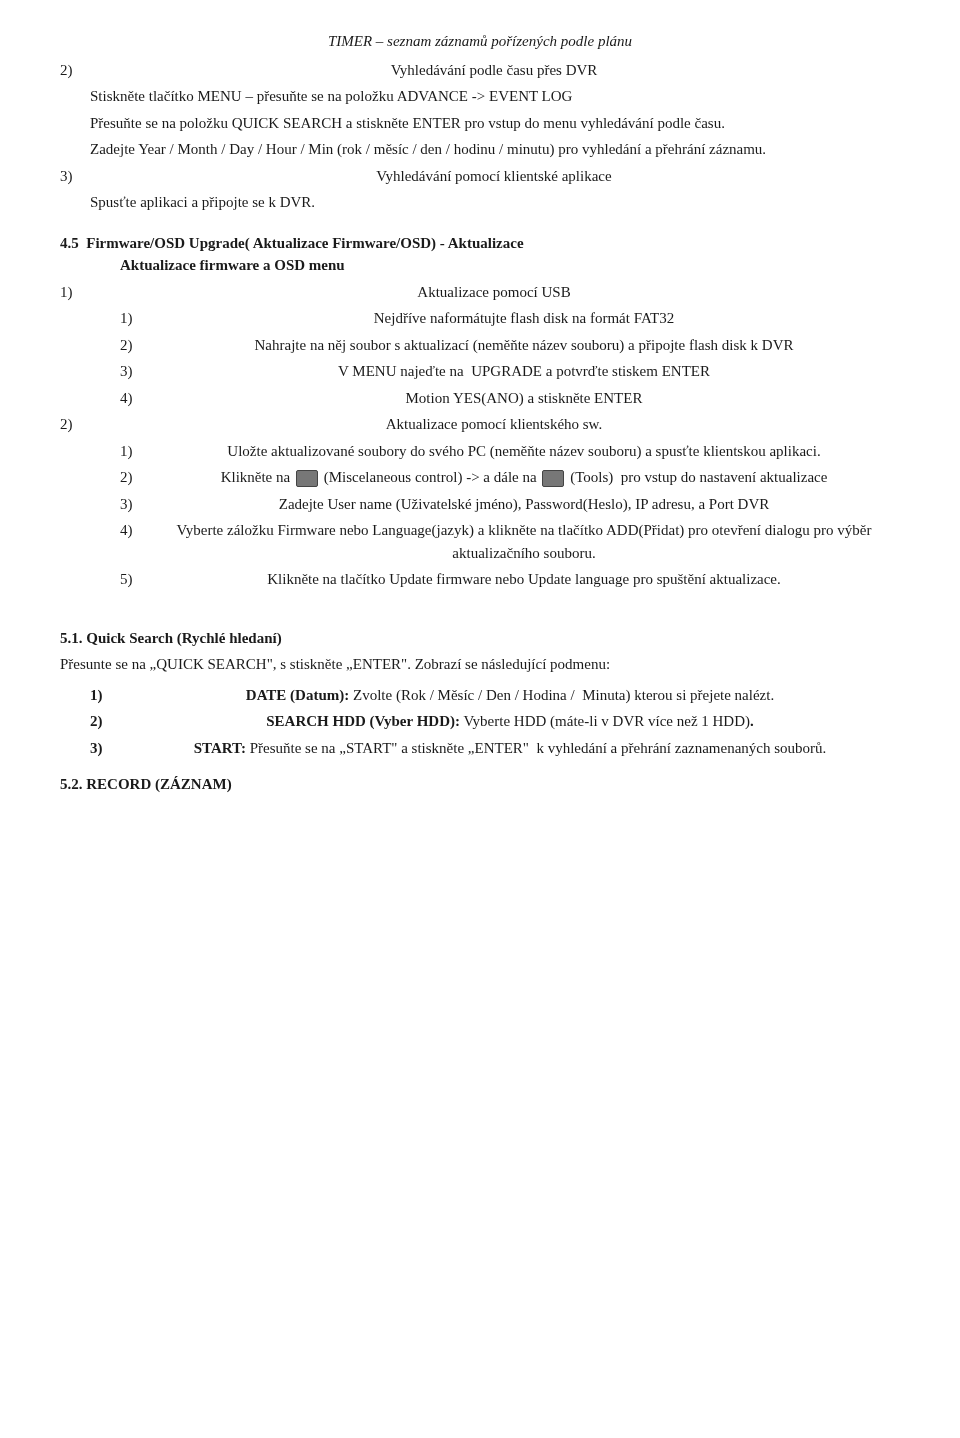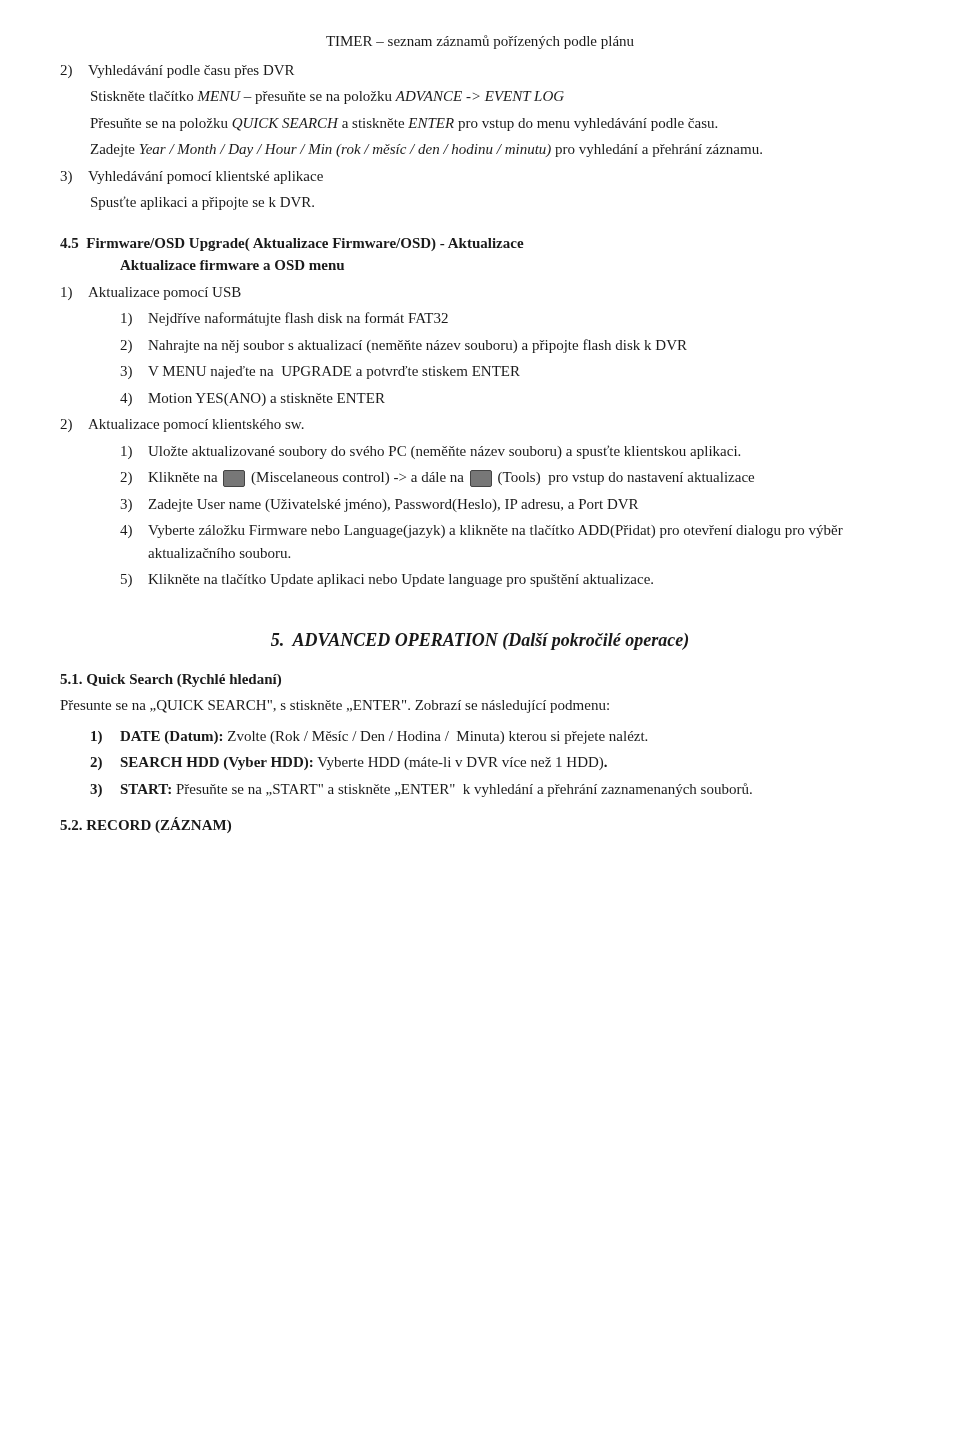--- a/index.html
+++ b/index.html
@@ -8,21 +8,21 @@
       color: #1a1a1a;
       font-family: "Times New Roman", Times, serif;
       font-size: 15px;
       line-height: 1.5;
       width: 960px;
       padding: 30px 60px 40px 60px;
     }
     .indent1 { margin-left: 30px; }
     .indent2 { margin-left: 60px; }
     .bold { font-weight: bold; }
-    .italic { font-style: italic; }
+    .italic { }
     p { margin-bottom: 4px; }
     .section-heading {
       font-weight: bold;
       margin-top: 12px;
       margin-bottom: 4px;
     }
     .main-section {
       font-size: 18px;
       font-weight: bold;
       font-style: italic;
@@ -36,28 +36,28 @@
       margin-bottom: 4px;
     }
     .list-item {
       display: flex;
       margin-bottom: 4px;
     }
     .list-num {
       min-width: 28px;
       flex-shrink: 0;
     }
-    .list-content { flex: 1; }
+    .list-content { flex: 1; text-align: center; }
   </style>
 </head>
 <body>
 
 <div>
 
-  <p style="text-align:center; margin-bottom:6px;">
+  <p style="text-align:center; margin-bottom:6px;font-style:italic;">
     TIMER – seznam záznamů pořízených podle plánu
   </p>
 
   <div style="margin-bottom:4px;">
     <div class="list-item">
       <span class="list-num">2)</span>
       <span class="list-content">Vyhledávání podle času přes DVR</span>
     </div>
     <div class="indent1">
       <p>
@@ -133,29 +133,26 @@
       <div class="list-item">
         <span class="list-num">3)</span>
         <span class="list-content">Zadejte User name (Uživatelské jméno), Password(Heslo), IP adresu, a Port DVR</span>
       </div>
       <div class="list-item">
         <span class="list-num">4)</span>
         <span class="list-content">Vyberte záložku Firmware nebo Language(jazyk) a klikněte na tlačítko ADD(Přidat) pro otevření dialogu pro výběr aktualizačního souboru.</span>
       </div>
       <div class="list-item">
         <span class="list-num">5)</span>
-        <span class="list-content">Klikněte na tlačítko Update aplikaci nebo Update language pro spuštění aktualizace.</span>
+        <span class="list-content">Klikněte na tlačítko Update firmware nebo Update language pro spuštění aktualizace.</span>
       </div>
     </div>
   </div>
 
   <div style="margin-top:36px;">
-    <p class="main-section">
-      5.&nbsp; ADVANCED OPERATION (Další pokročilé operace)
-    </p>
 
     <div>
       <p class="sub-section-heading">
         5.1. Quick Search (Rychlé hledaní)
       </p>
       <p>
         Přesunte se na „QUICK SEARCH", s stiskněte „ENTER". Zobrazí se následující podmenu:
       </p>
 
       <div style="margin-top:8px; margin-left:30px;">

